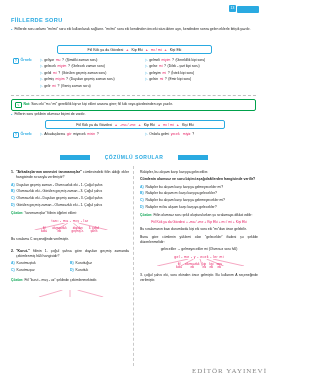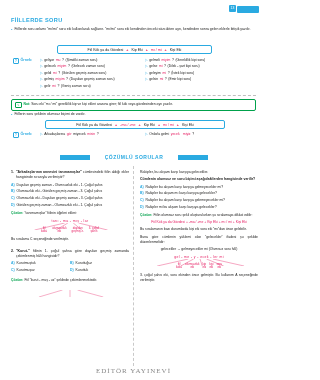--- a/index.html
+++ b/index.html
@@ -134,21 +134,21 @@
   .parse .legs{
     display:flex;justify-content:center;gap:5px;margin-top:4px;font-size:2.9px;line-height:3.6px;
   }
   .parse .leg{text-align:center;color:#e5195f;}
   .parse .leg .l2{color:#e5195f;}
   .parse svg{position:absolute;left:0;top:4px;width:100%;height:7px;}
 
   
   .footer{
     position:absolute;left:0;right:0;bottom:5px;
-    text-align:center;font-size:7px;letter-spacing:1px;
+    text-align:right;font-size:7px;letter-spacing:1px;
     color:#8a8a8a;font-family:"Liberation Serif", serif;
   }
   .center-rule{
     position:absolute;left:133px;top:166px;width:0;height:200px;
     border-left:0.5px dashed #c9c9c9;
   }
 </style>
 </head>
 <body>
 

